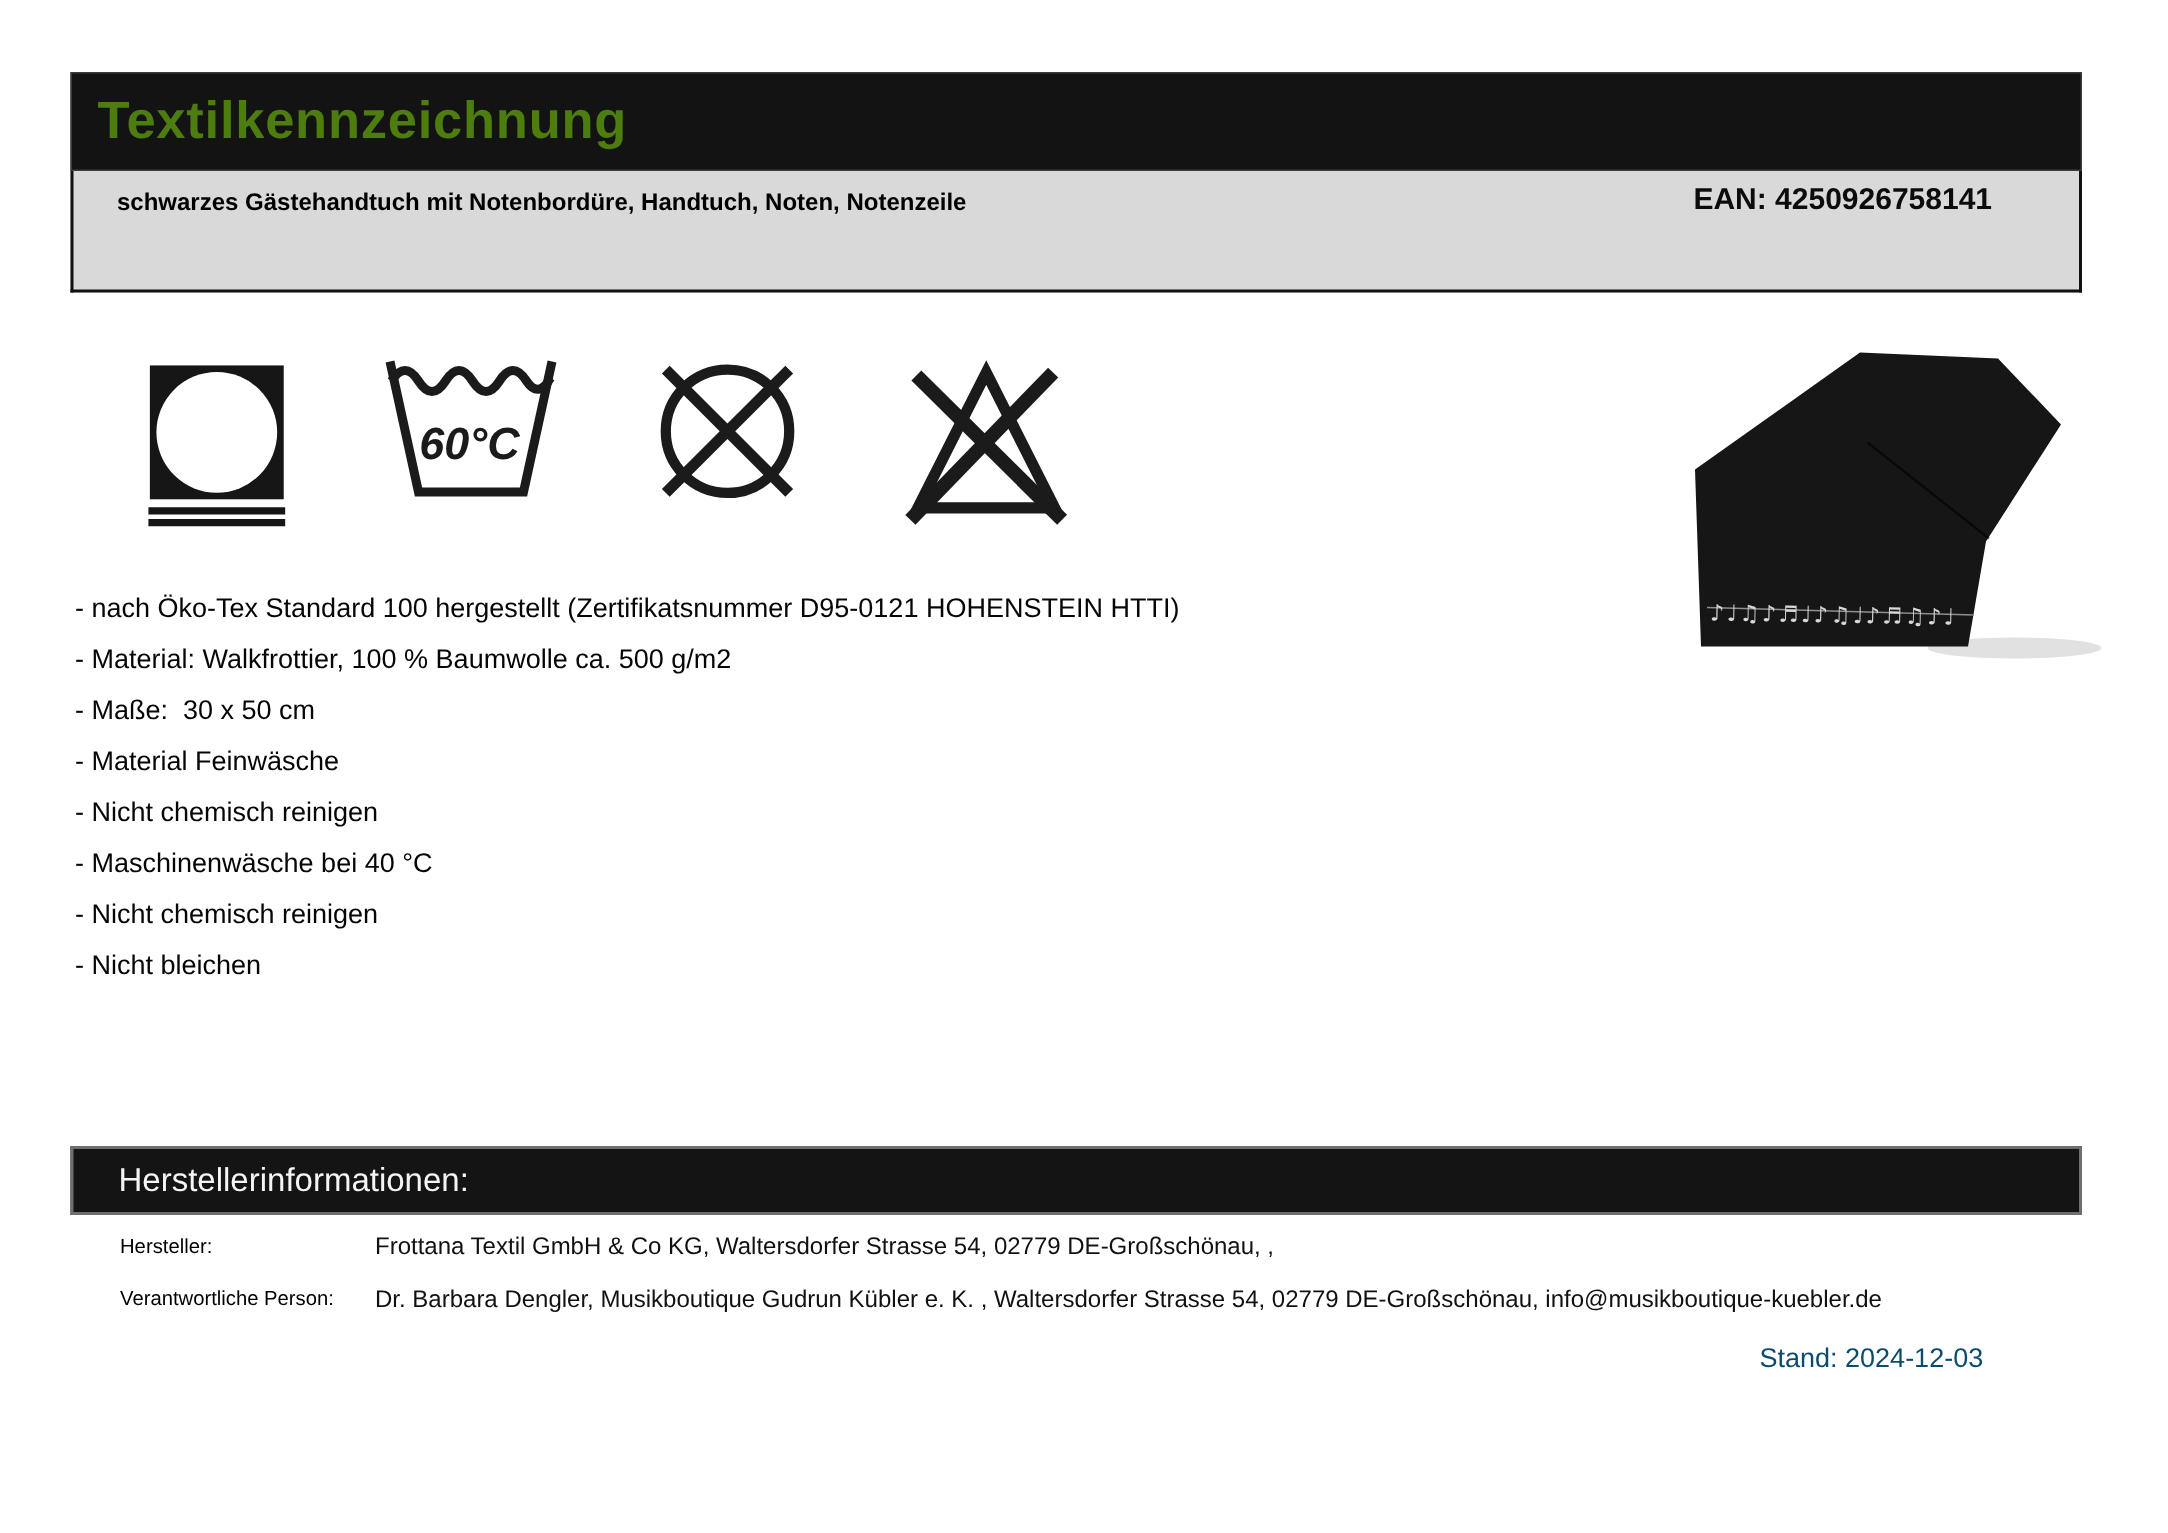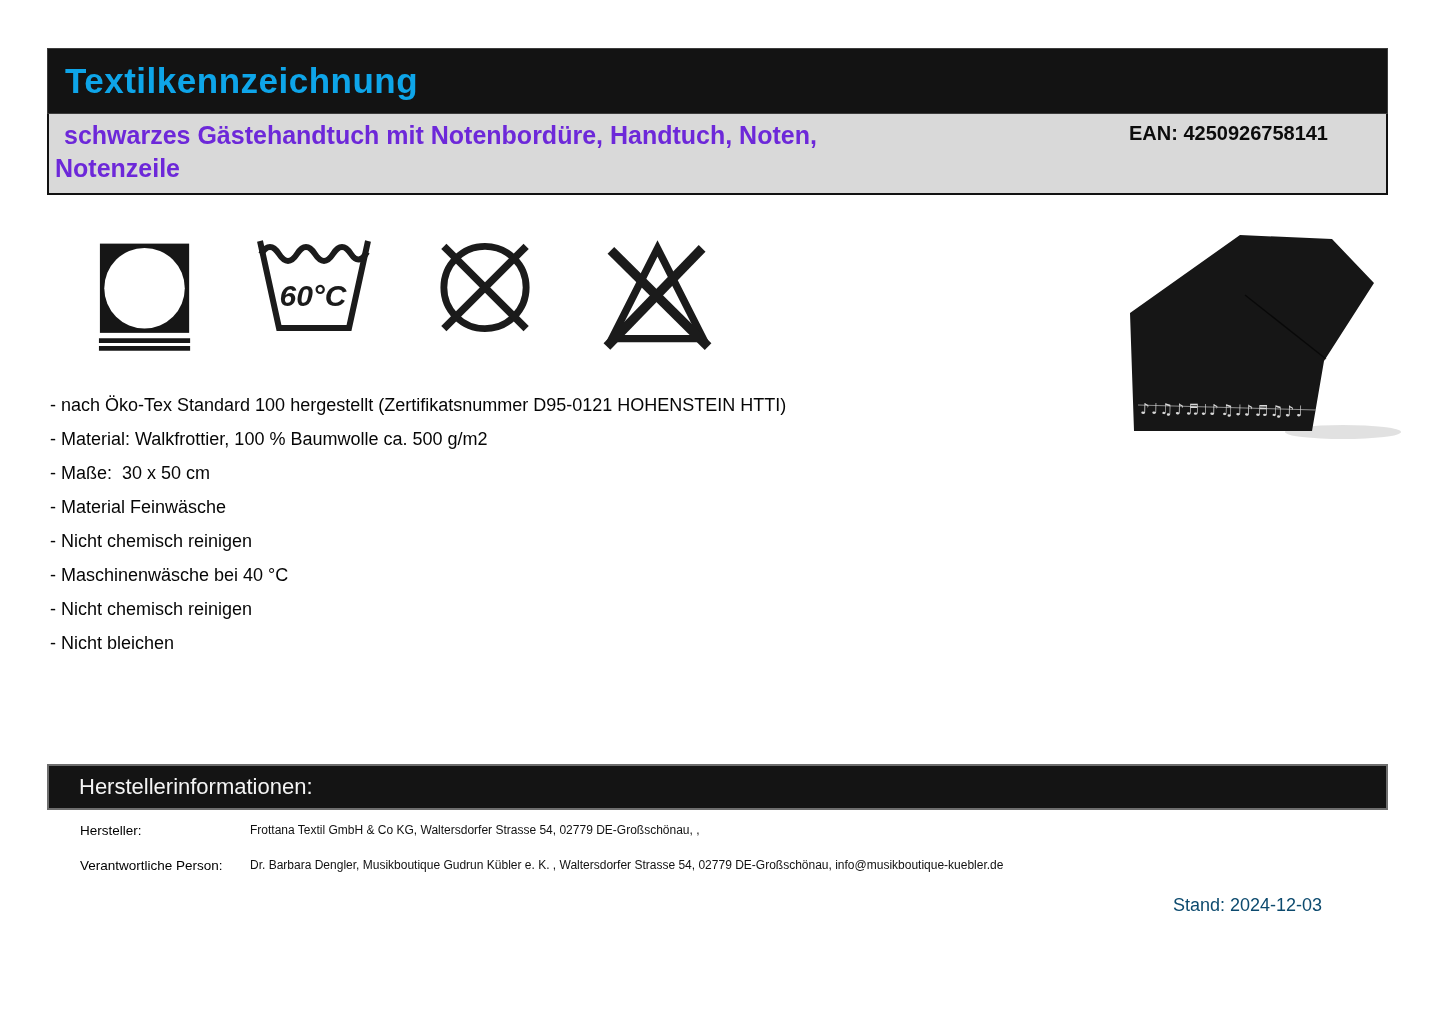--- a/index.html
+++ b/index.html
@@ -10,31 +10,31 @@
     font-family:"Liberation Sans","DejaVu Sans",sans-serif;
     color:#000;
     overflow:hidden;
   }
   
   .title-bar{
     position:absolute;left:47px;top:48px;width:1341px;height:66px;
     background:#131313;border:1px solid #3c3c3c;box-sizing:border-box;
   }
   .title-bar .title-text{
-    color:#0ea5e9;font-size:35px;font-weight:bold;
+    color:#4d7c0f;font-size:35px;font-weight:bold;
     line-height:64px;padding-left:17px;letter-spacing:0.5px;
     white-space:nowrap;
   }
   .subtitle-box{
     position:absolute;left:47px;top:114px;width:1341px;height:81px;
     background:#d9d9d9;border:2px solid #111;border-top:none;box-sizing:border-box;
   }
   .subtitle-text{
-    width:840px;font-size:25px;font-weight:bold;line-height:33px;
-    padding-top:5px;padding-left:6px;text-indent:9px;color:#6d28d9;
+    width:840px;font-size:16px;font-weight:bold;line-height:33px;
+    padding-top:5px;padding-left:20px;text-indent:9px;color:#000000;
   }
   .ean-text{
     position:absolute;top:8px;right:58px;
     font-size:20px;font-weight:bold;color:#0c0c0c;white-space:nowrap;text-align:center;
   }
   
   .care-symbol{position:absolute;}
   .sym-1{left:97px;top:240px;}
   .sym-2{left:252px;top:236px;font-style:italic;}
   .sym-3{left:437px;top:239px;}
@@ -53,21 +53,21 @@
     position:absolute;left:47px;top:764px;width:1341px;height:46px;
     background:#141414;border:2px solid #6e6e6e;box-sizing:border-box;
   }
   .mfr-bar .mfr-title{
     color:#f4f4f4;font-size:22px;line-height:41px;padding-left:30px;
   }
   .mfr-row-label{
     position:absolute;left:80px;font-size:13.5px;font-weight:normal;white-space:nowrap;
   }
   .mfr-row-value{
-    position:absolute;left:250px;font-size:12px;white-space:nowrap;color:#111;
+    position:absolute;left:250px;font-size:16px;white-space:nowrap;color:#111;
   }
   .row1{top:823px;}
   .row2{top:858px;}
   .date-stamp{
     position:absolute;left:1173px;top:895px;font-size:18px;color:#0c4a6e;white-space:nowrap;
   }
 </style>
 </head>
 <body>
 

